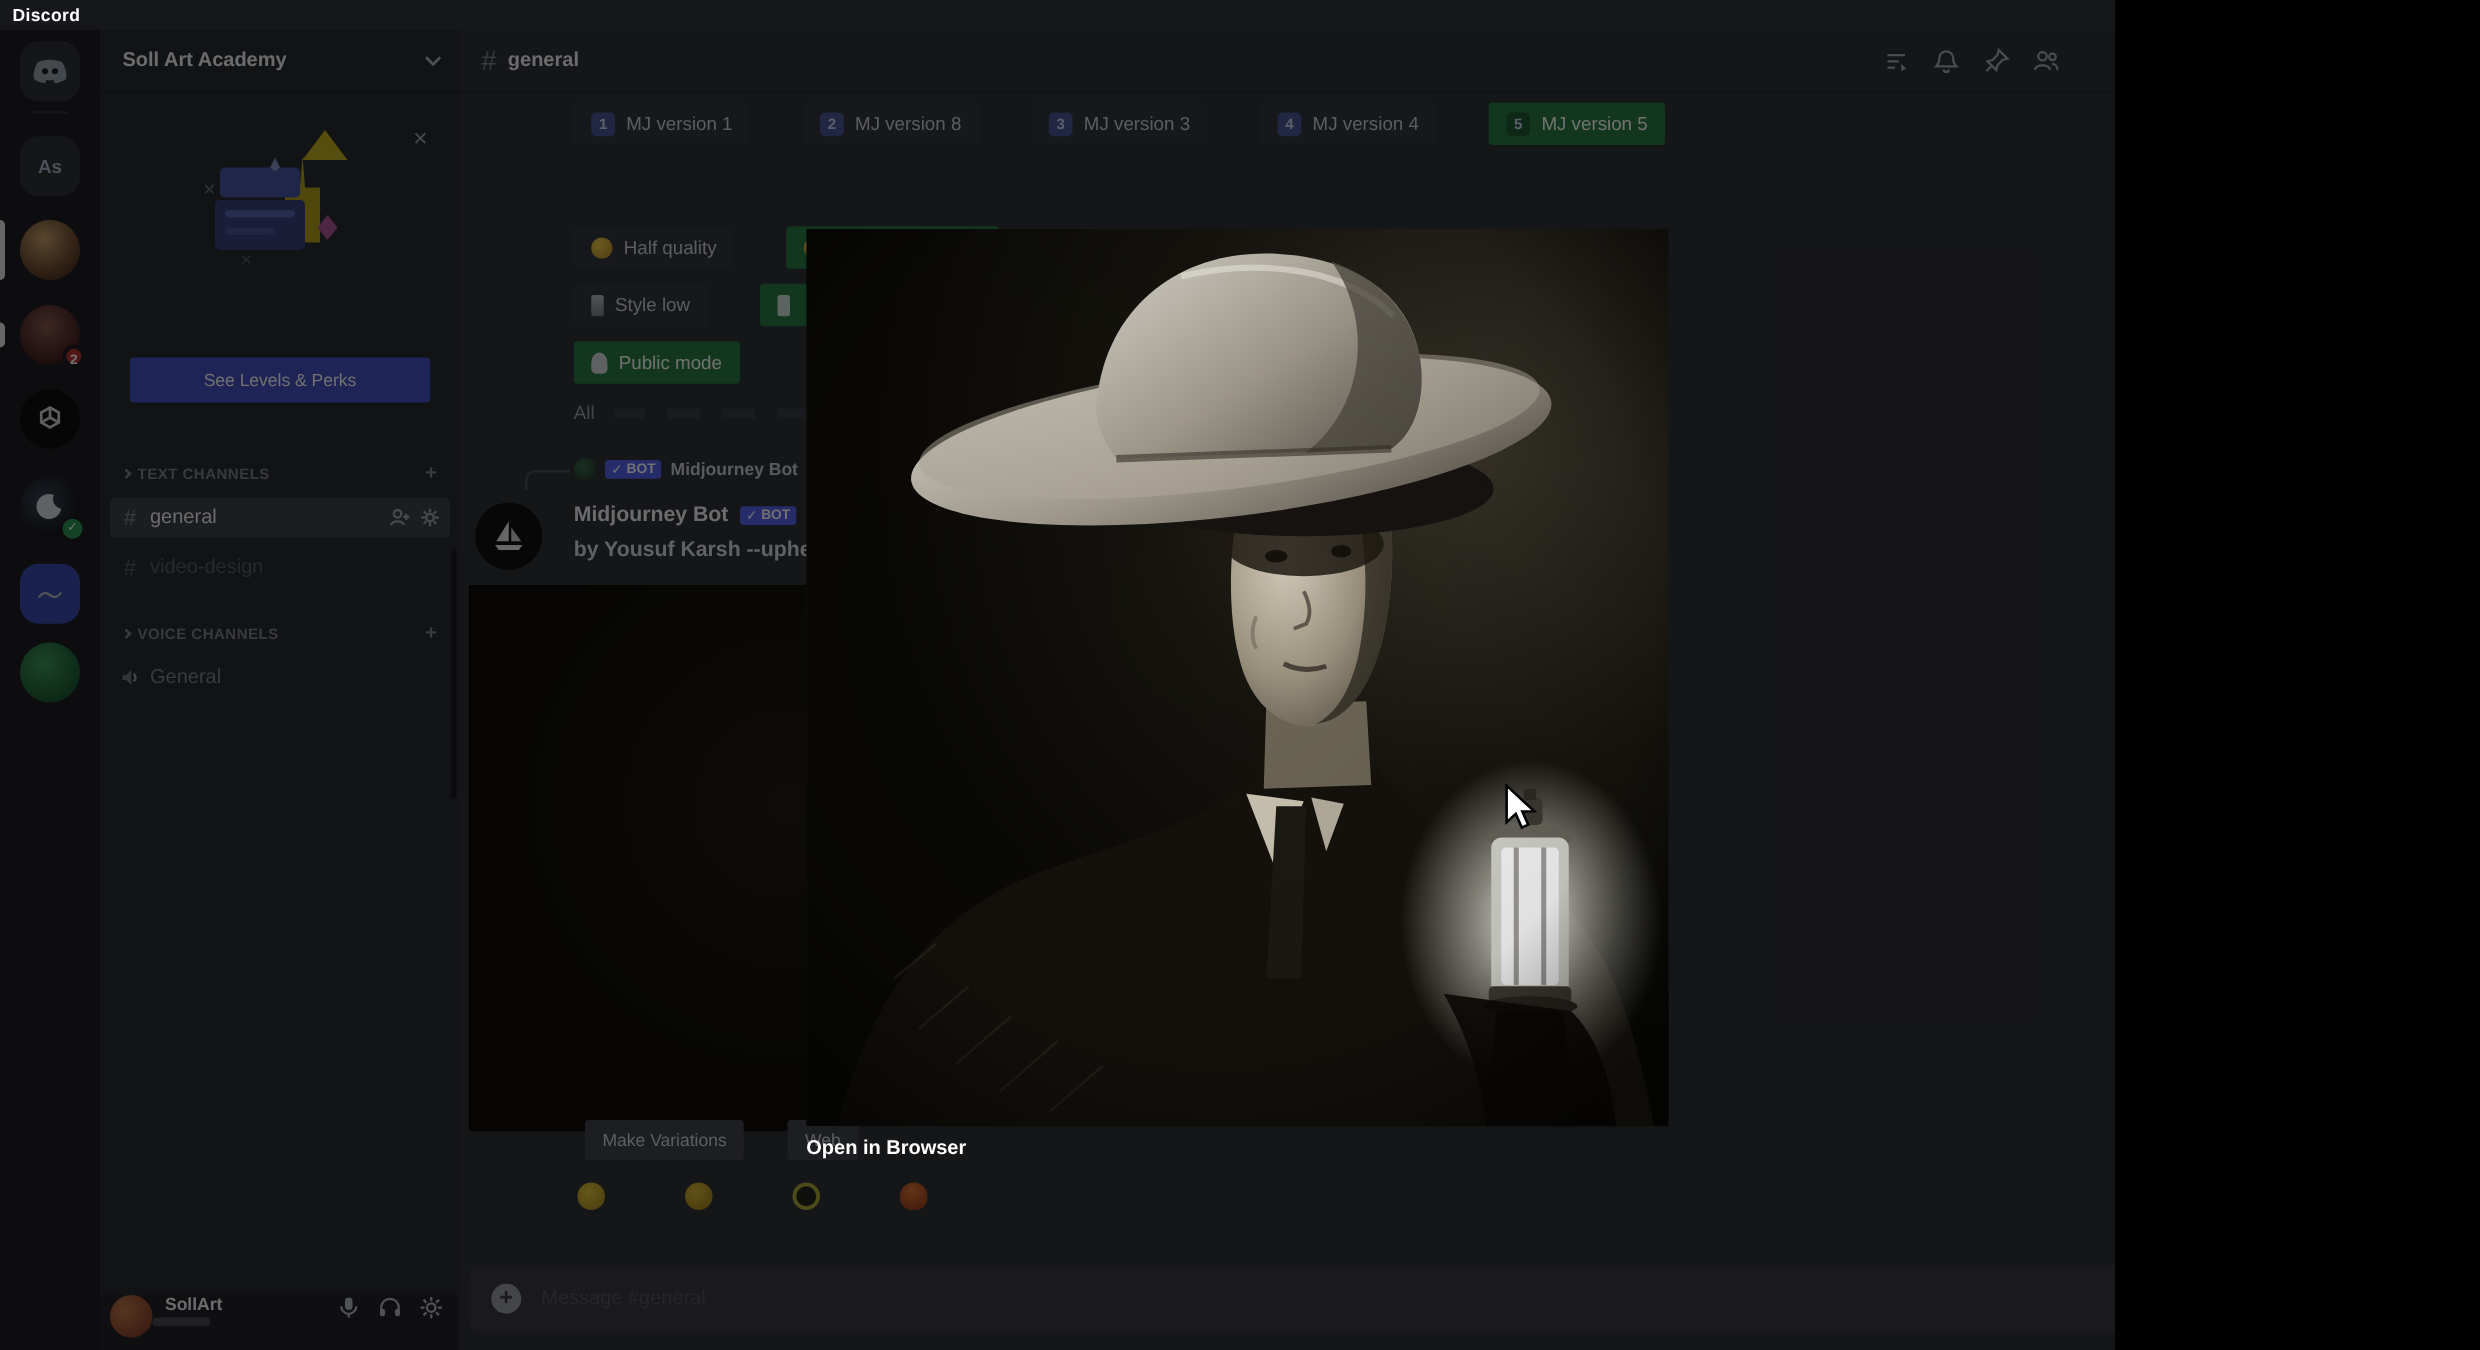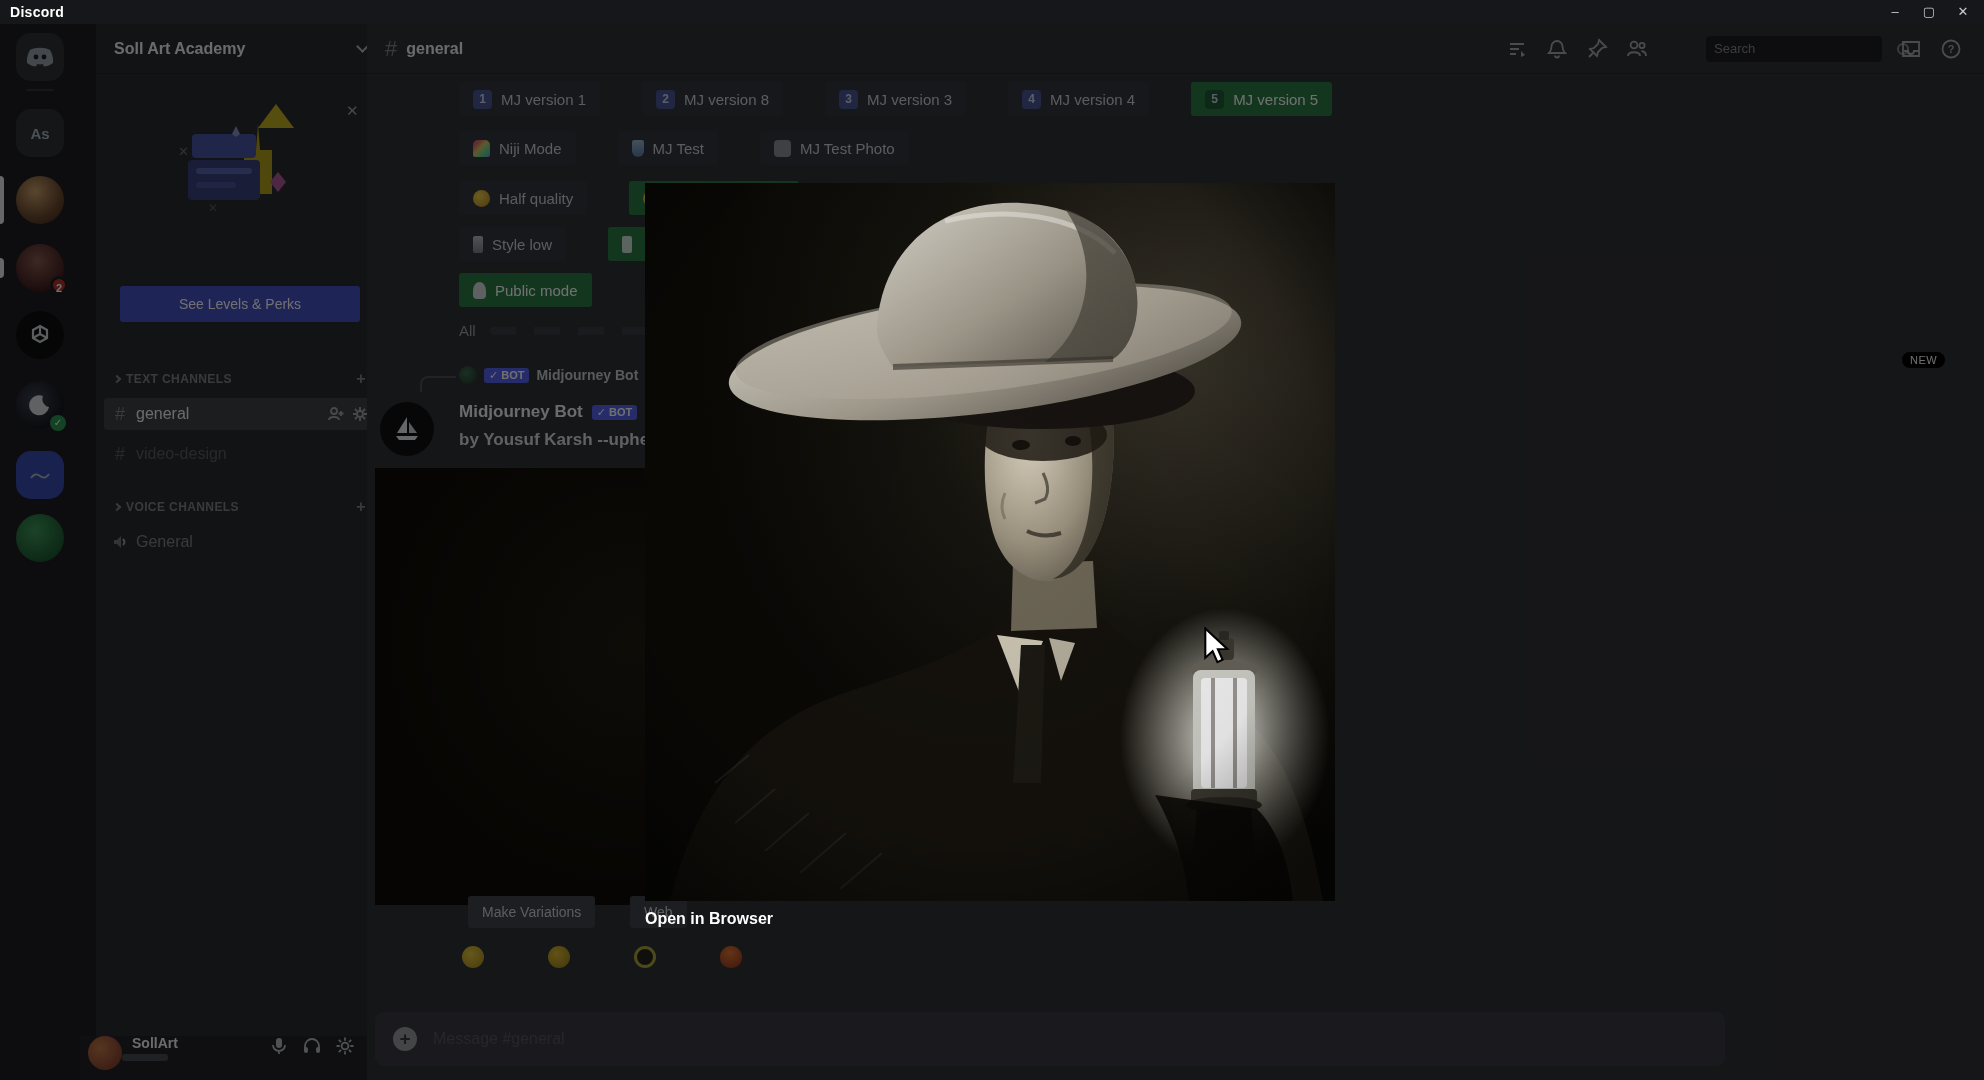--- a/index.html
+++ b/index.html
@@ -1,36 +1,36 @@
 <!DOCTYPE html>
 <html><head>
 <meta charset="utf-8">
 <style>
   * { margin:0; padding:0; box-sizing:border-box; }
   html,body { width:1984px; height:1080px; overflow:hidden; background:#000; }
   body { font-family:"Liberation Sans","DejaVu Sans",sans-serif; }
-  #app { position:relative; width:1984px; height:1080px; background:#1e1f22; overflow:hidden; }
+  #app { position:relative; width:1692px; height:1080px; background:#1e1f22; overflow:hidden; }
   .abs { position:absolute; }
 
   
   #titlebar { left:0; top:0; width:1984px; height:24px; background:#16171a; z-index:5; }
   .app-name { left:10px; top:4px; color:#ffffff; font-size:14px; font-weight:bold; letter-spacing:.3px; }
   .winctl { top:0; width:34px; height:24px; color:#c7cbd1; font-size:13px; text-align:center; line-height:24px; cursor:default; }
 
   
   #rail { left:0; top:24px; width:80px; height:1056px; background:#1e1f22; }
   .rail-tile { width:48px; height:48px; left:16px; border-radius:15px; background:#313338; display:flex; align-items:center; justify-content:center; color:#a8b7c8; font-size:15px; font-weight:bold; }
   .rail-round { border-radius:50%; }
   .rail-divider { left:26px; width:28px; height:2px; background:#35363c; border-radius:1px; }
   .active-pill { left:0; width:4px; background:#e8e9ea; border-radius:0 4px 4px 0; }
   .num-badge { position:absolute; right:-4px; bottom:-2px; background:#b8342f; color:#fff; font-size:11px; font-weight:bold; min-width:18px; height:18px; border-radius:9px; text-align:center; line-height:18px; border:3px solid #1e1f22; }
   .check-badge { position:absolute; right:-2px; bottom:-2px; background:#2d9a53; color:#fff; font-size:10px; width:16px; height:16px; border-radius:50%; text-align:center; line-height:16px; }
 
   
-  #sidebar { left:96px; top:24px; width:287px; height:1056px; background:#2b2d31; }
+  #sidebar { left:80px; top:24px; width:287px; height:1056px; background:#2b2d31; }
   .sb-header { left:0; top:0; width:287px; height:50px; border-bottom:1px solid #222327; display:flex; align-items:center; padding:0 16px 0 18px; color:#f2f3f5; font-size:16px; font-weight:bold; }
   .chev { width:9px; height:9px; border-right:2px solid #b5bac1; border-bottom:2px solid #b5bac1; transform:rotate(45deg); display:inline-block; }
   .boost-x { left:250px; top:78px; color:#9fa3aa; font-size:15px; }
   .boost-text { left:18px; top:206px; width:252px; text-align:center; color:#b8bcc4; font-size:14px; line-height:19px; }
   .boost-btn { left:24px; top:262px; width:240px; height:36px; background:#4752c4; border-radius:3px; color:#fff; font-size:14px; text-align:center; line-height:36px; }
   .section-label { color:#80848e; font-size:12px; font-weight:bold; letter-spacing:.4px; display:flex; align-items:center; gap:6px; }
   .section-plus { color:#80848e; font-size:16px; }
   .chan-row { left:8px; width:272px; height:32px; border-radius:4px; display:flex; align-items:center; padding:0 8px; gap:8px; color:#80848e; font-size:16px; }
   .chan-selected { background:#3f4248; color:#f2f3f5; }
   .chan-hash { font-size:18px; color:#80848e; width:16px; text-align:center; }
@@ -304,34 +304,20 @@
       <div class="mj-btn">
           <span class="keycap">4</span>
           <span>MJ version 4</span>
         </div>
       <div class="mj-btn mj-green">
           <span class="keycap" style="background:#1f5c34">5</span>
           <span>MJ version 5</span>
         </div>
     </div>
 
-    <div class="abs mj-row" style="top:107px">
-      <div class="mj-btn">
-          <span class="dot-ic ic-rainbow"></span>
-          <span>Niji Mode</span>
-        </div>
-      <div class="mj-btn">
-          <span class="dot-ic ic-test-tube"></span>
-          <span>MJ Test</span>
-        </div>
-      <div class="mj-btn">
-          <span class="dot-ic ic-camera"></span>
-          <span>MJ Test Photo</span>
-        </div>
-    </div>
 
     <div class="abs mj-row" style="top:157px">
       <div class="mj-btn">
           <span class="dot-ic ic-coin"></span>
           <span>Half quality</span>
         </div>
       <div class="mj-btn mj-green" style="width:170px">
           <span class="dot-ic ic-coin"></span>
         </div>
     </div>

